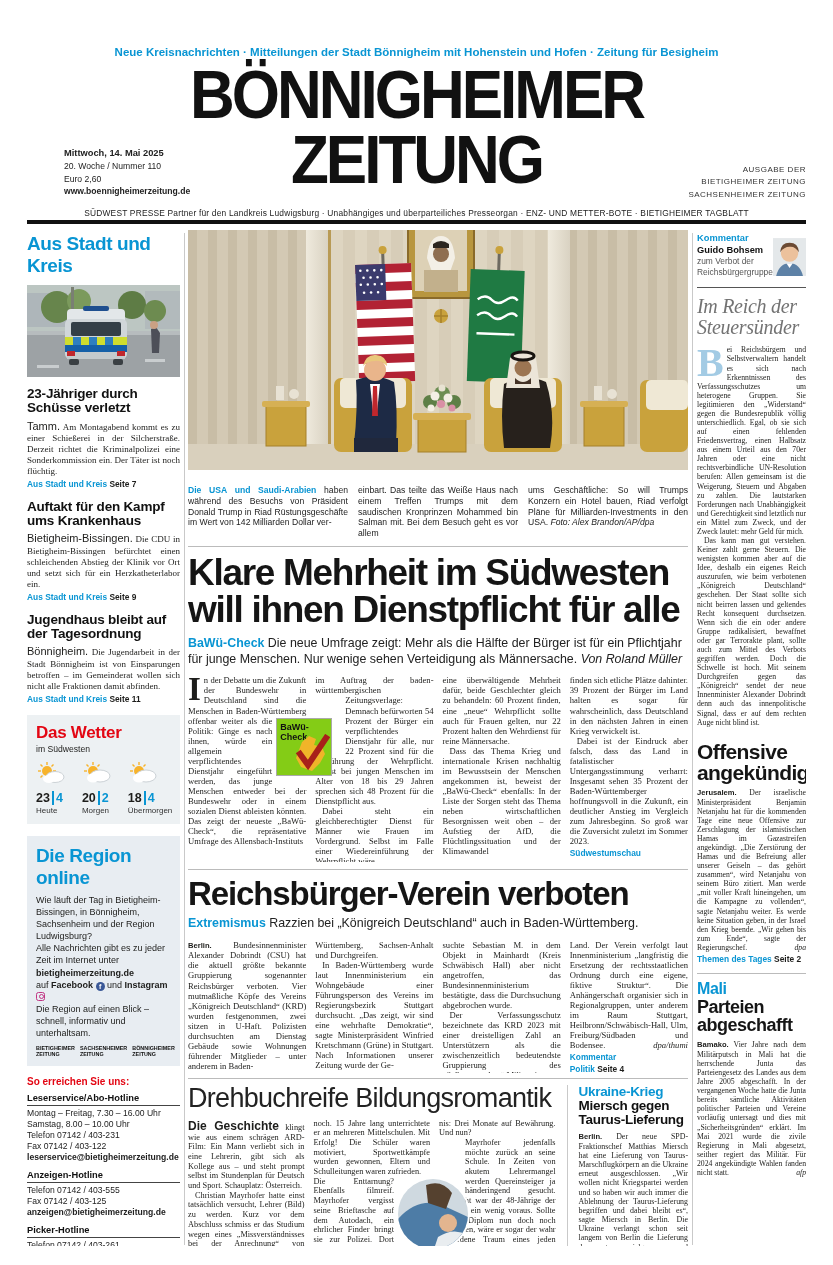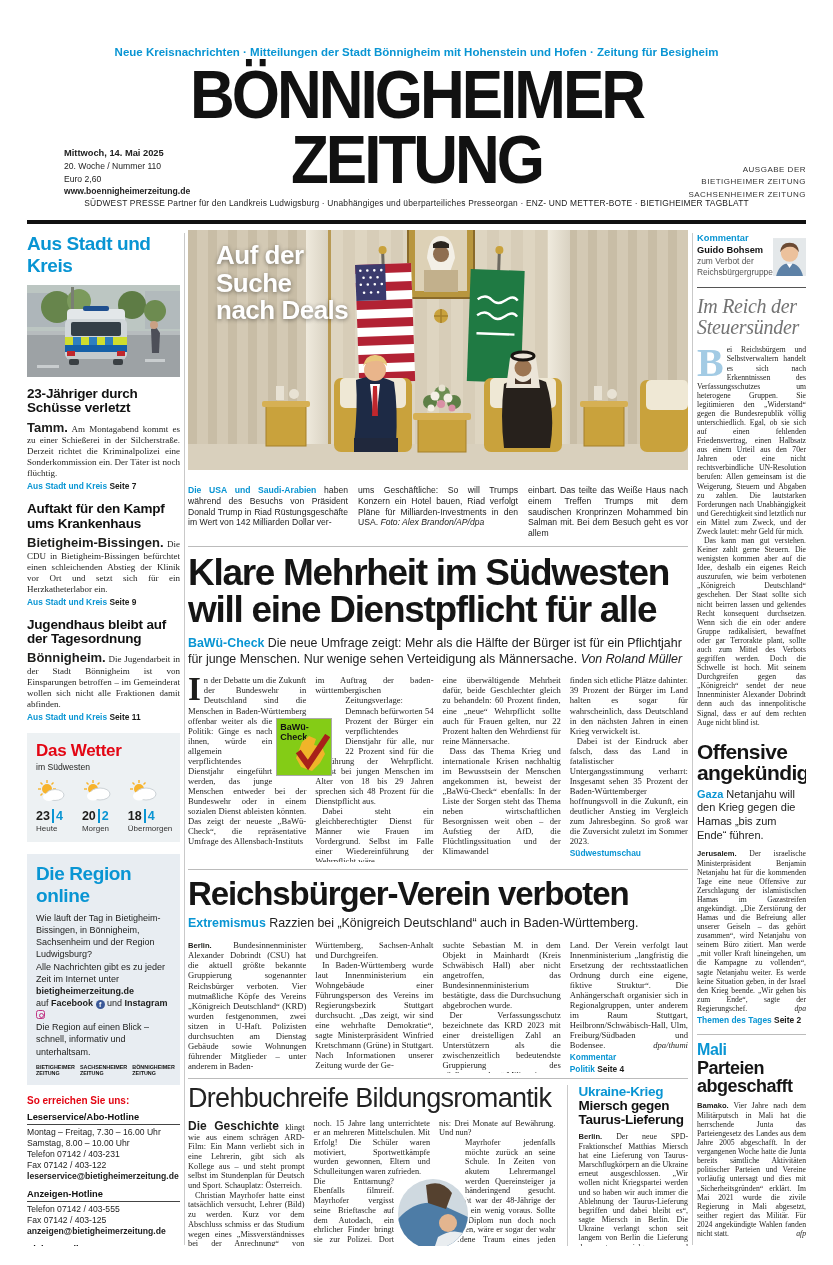--- a/index.html
+++ b/index.html
@@ -13,37 +13,37 @@
            font:bold 11.5px "Liberation Sans",sans-serif;}
   .mast{position:absolute;top:62px;left:0;right:0;text-align:center;
         font:bold 62px "Liberation Sans",sans-serif;letter-spacing:-3px;line-height:.94;
         transform:scaleY(1.12);transform-origin:top center;color:#111;}
   .meta-left{position:absolute;left:33px;top:147px;font-family:"Liberation Sans",sans-serif;
              font-size:8.6px;line-height:1.45;color:#222;margin-left:31px;}
   .meta-left .date{font-weight:bold;font-size:9.3px;}
   .meta-left .url{font-weight:bold;}
   .meta-right{position:absolute;right:27px;top:164px;text-align:right;color:#333;
               font:8px "Liberation Sans",sans-serif;line-height:1.55;letter-spacing:.5px;}
-  .partner{position:absolute;top:198px;left:27px;right:27px;text-align:center;color:#222;
+  .partner{position:absolute;top:208px;left:27px;right:27px;text-align:center;color:#222;
            font:8.4px "Liberation Sans",sans-serif;letter-spacing:.2px;}
   .blackbar{position:absolute;top:220px;left:27px;right:27px;height:3.5px;background:#111;}
 
   
   .vline{position:absolute;width:1px;background:#c9c9c9;top:233px;bottom:20px;}
   .col-left{position:absolute;left:27px;top:233px;width:153px;height:1013px;overflow:hidden;}
   .col-center{position:absolute;left:188px;top:230px;width:500px;height:1016px;overflow:hidden;}
   .col-right{position:absolute;left:697px;top:233px;width:109px;height:1012px;overflow:hidden;}
 
   
   .sec-title{font:bold 19px "Liberation Sans",sans-serif;color:#0995d3;letter-spacing:-.4px;margin:0 0 8px;}
   .lphoto{width:153px;height:92px;display:block;margin-bottom:10px;}
   .lstory{margin-bottom:11px;}
   .lstory h3{font:bold 13.5px "Liberation Sans",sans-serif;line-height:1.06;letter-spacing:-.2px;margin:0 0 4px;color:#111;}
   .lstory p{margin:0;font-size:9px;line-height:1.22;text-align:justify;}
-  .lstory .loc{font-family:"Liberation Sans",sans-serif;font-weight:bold;font-size:13px;}
+  .lstory .loc{font-family:"Liberation Sans",sans-serif;font-weight:normal;font-size:11px;}
   .ref{font:bold 8.4px "Liberation Sans",sans-serif;margin-top:2px;}
   .wbox{background:#edf1f3;padding:8px 9px 9px;margin:3px 0 12px;}
   .wbox .wt{font:bold 17px "Liberation Sans",sans-serif;color:#e30613;letter-spacing:-.3px;}
   .wbox .ws{font:8.6px "Liberation Sans",sans-serif;margin-top:1px;}
   .wdays{display:flex;justify-content:space-between;margin-top:8px;}
   .wday{width:32%;text-align:left;}
   .wtemp{font:bold 12.5px "Liberation Sans",sans-serif;margin-top:3px;}
   .wtemp .lo{color:#0995d3;border-left:2px solid #0995d3;padding-left:2px;margin-left:2px;}
   .wlabel{font:8px "Liberation Sans",sans-serif;color:#333;margin-top:1px;}
   .rbox{background:#e8edf2;padding:9px 9px 8px;margin-bottom:10px;}
@@ -413,37 +413,32 @@
           <rect x="396" y="176" width="40" height="40" fill="#c9a23c" stroke="#a5802a"></rect>
           <rect x="392" y="171" width="48" height="6" rx="2" fill="#d6b054"></rect>
           <rect x="406" y="156" width="8" height="14" fill="#e8e2d4"></rect>
             <circle cx="424" cy="164" r="5" fill="#e8e2d4"></circle>
         </g>
         <g>
           <rect x="452" y="150" width="48" height="72" rx="7" fill="#c9a23c"></rect>
           <rect x="458" y="150" width="42" height="30" rx="5" fill="#efe8d5"></rect>
         </g>
       </svg>
-      <div class="ph-overlay">
-        <div>Auf der</div>
-        <div>Suche</div>
-        <div>nach Deals</div>
-      </div>
     </div>
 
     <div class="caption">
       <div><span class="cap-lead">Die USA und Saudi-Arabien</span><span> haben während des Besuchs von Präsident Donald Trump in Riad Rüstungsgeschäfte im Wert von 142 Milliarden Dollar ver-</span></div>
+      <div>einbart. Das teilte das Weiße Haus nach einem Treffen Trumps mit dem saudischen Kronprinzen Mohammed bin Salman mit. Bei dem Besuch geht es vor allem</div>
       <div><span>ums Geschäftliche: So will Trumps Konzern ein Hotel bauen, Riad verfolgt Pläne für Milliarden-Investments in den USA.</span> <span class="i">Foto: Alex Brandon/AP/dpa</span></div>
-      <div>einbart. Das teilte das Weiße Haus nach einem Treffen Trumps mit dem saudischen Kronprinzen Mohammed bin Salman mit. Bei dem Besuch geht es vor allem</div>
     </div>
 
     <hr class="hrule">
 
     <div>
-      <h1 class="headline-xl">Klare Mehrheit im Südwesten will eine Dienstpflicht für alle</h1>
+      <h1 class="headline-xl">Klare Mehrheit im Südwesten will ihnen Dienstpflicht für alle</h1>
       <div class="kicker-line">
         <span class="kicker">BaWü-Check</span><span> Die neue Umfrage zeigt: Mehr als die Hälfte der Bürger ist für ein Pflichtjahr für junge Menschen. Nur wenige sehen Verteidigung als Männersache. </span><span class="i">Von Roland Müller</span>
       </div>
       <div class="cols dienst-cols">
         <div class="c">
           <p><span class="dropcap">I</span><span>n der Debatte um die Zukunft der Bundeswehr in Deutschland sind die Menschen in Baden-Württemberg offenbar</span>
           <span class="bawu">
             <span class="bl"><span>BaWü-</span><br><span>Check</span></span>
             <svg width="38" height="40" viewBox="0 0 38 40">
               <path d="M10 8 L17 2 L24 5 L22 11 L30 13 L33 20 L28 29 L20 37 L9 33 L4 24 L7 16 Z" fill="#f0b429"></path>
@@ -561,23 +556,20 @@
       <div>Steuersünder</div>
     </div>
 
     <div class="rbody">
       <p><span class="dropcap-b">B</span><span>ei Reichsbürgern und Selbstverwaltern handelt es sich nach Erkenntnissen des Verfassungsschutzes um heterogene Gruppen. Sie legitimieren den „Widerstand“ gegen die Bundesrepublik völlig unterschiedlich. Egal, ob sie sich auf einen fehlenden Friedensvertrag, einen Halbsatz aus einem Urteil aus den 70er Jahren oder eine nicht rechtsverbindliche UN-Resolution berufen: Allen gemeinsam ist die Weigerung, Steuern und Abgaben zu zahlen. Die lautstarken Forderungen nach Unabhängigkeit und Gerechtigkeit sind letztlich nur ein Mittel zum Zweck, und der Zweck lautet: mehr Geld für mich.</span></p>
       <p>Das kann man gut verstehen. Keiner zahlt gerne Steuern. Die wenigsten kommen aber auf die Idee, deshalb ein eigenes Reich auszurufen, wie beim verbotenen „Königreich Deutschland“ geschehen. Der Staat sollte sich nicht beirren lassen und geltendes Recht konsequent durchsetzen. Wenn sich die ein oder andere Gruppe radikalisiert, bewaffnet oder gar Terrorakte plant, sollte auch zum Mittel des Verbots gegriffen werden. Doch die Schwelle ist hoch. Mit seinem Durchgreifen gegen das „Königreich“ sendet der neue Innenminister Alexander Dobrindt denn auch das innenpolitische Signal, dass er auf dem rechten Auge nicht blind ist.</p>
     </div>
 
     <div>
       <h2 class="headline-r">Offensive angekündigt</h2>
-      <div class="rkicker">
-        <span class="kicker">Gaza</span><span> Netanjahu will den Krieg gegen die Hamas „bis zum Ende“ führen.</span>
-      </div>
       <p class="rbody" style="margin:0">
         <span class="loc">Jerusalem.</span><span> Der israelische Ministerpräsident Benjamin Netanjahu hat für die kommenden Tage eine neue Offensive zur Zerschlagung der islamistischen Hamas im Gazastreifen angekündigt. „Die Zerstörung der Hamas und die Befreiung aller unserer Geiseln – das gehört zusammen“, wird Netanjahu von seinem Büro zitiert. Man werde „mit voller Kraft hineingehen, um die Kampagne zu vollenden“, sagte Netanjahu weiter. Es werde keine Situation geben, in der Israel den Krieg beende. „Wir gehen bis zum Ende“, sagte der Regierungschef.</span> <span class="sig">dpa</span>
       </p>
       <div class="endref"><span class="blue">Themen des Tages</span> <span>Seite 2</span></div>
     </div>
 
     <hr class="rrule">
 
     <div>
       <div class="mali-kicker">Mali</div>

